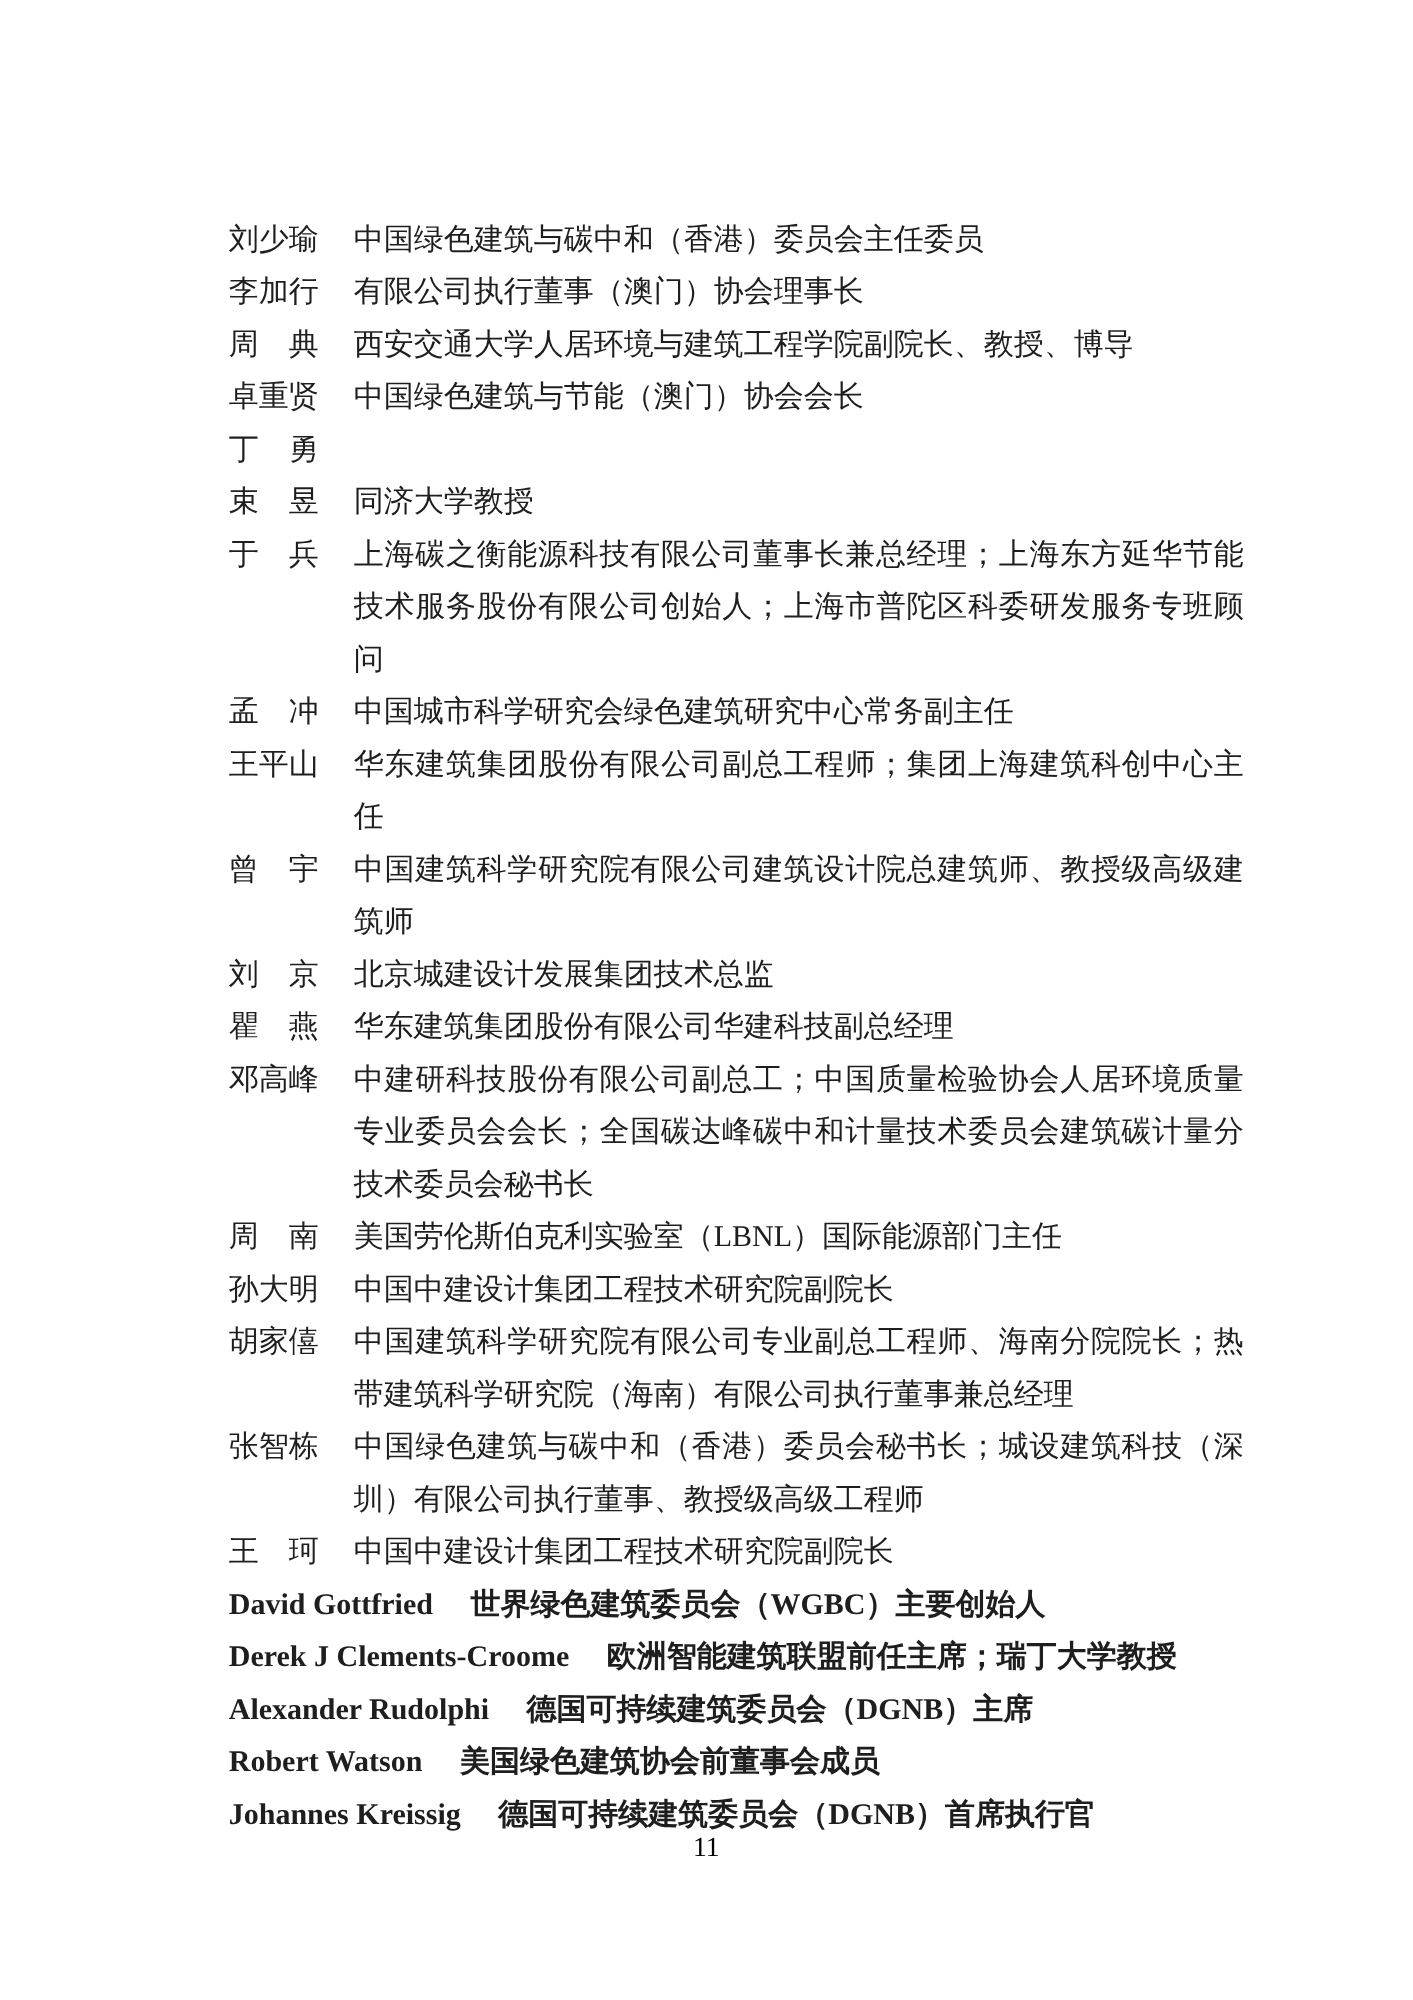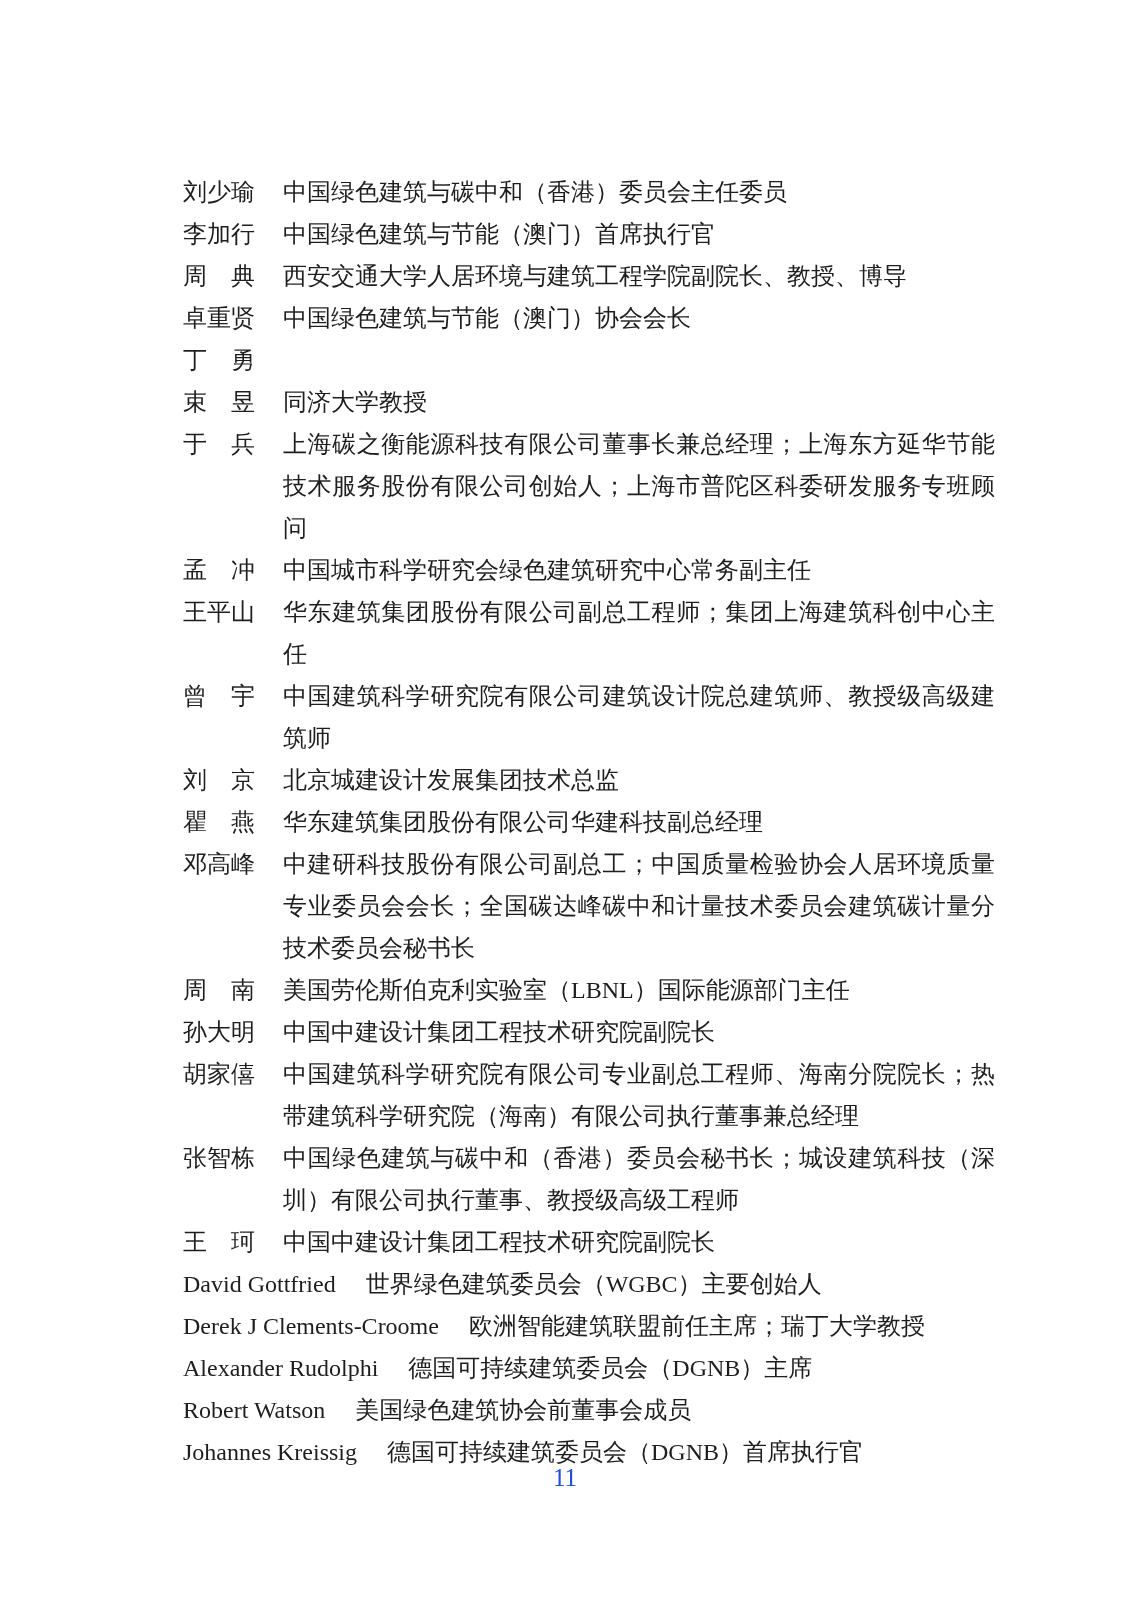--- a/index.html
+++ b/index.html
@@ -36,51 +36,52 @@
     width: 712px;
     font-size: 24px;
     line-height: 42px;
     text-align: justify;
     text-justify: inter-ideograph;
   }
   .intl-row {
     font-size: 24px;
     line-height: 42px;
     margin: 0;
+    font-weight: bold;
   }
   .intl-name {
     display: inline-block;
     margin-right: 30px;
   }
   .page-footer {
     position: absolute;
     top: 1463px;
     left: 0;
     width: 100%;
     text-align: center;
   }
   .page-number {
-    font-size: 25px;
+    font-size: 22px;
     line-height: 30px;
-    color: #1d4ed8;
+    color: #000000;
   }
 </style>
 </head>
 <body>
 
 <div class="page">
   <div class="member-list">
 
     <div class="row">
       <span class="name">刘少瑜</span>
       <span class="desc">中国绿色建筑与碳中和（香港）委员会主任委员</span>
     </div>
     <div class="row">
       <span class="name">李加行</span>
-      <span class="desc">中国绿色建筑与节能（澳门）首席执行官</span>
+      <span class="desc">有限公司执行董事（澳门）协会理事长</span>
     </div>
     <div class="row">
       <span class="name">周　典</span>
       <span class="desc">西安交通大学人居环境与建筑工程学院副院长、教授、博导</span>
     </div>
     <div class="row">
       <span class="name">卓重贤</span>
       <span class="desc">中国绿色建筑与节能（澳门）协会会长</span>
     </div>
     <div class="row">

